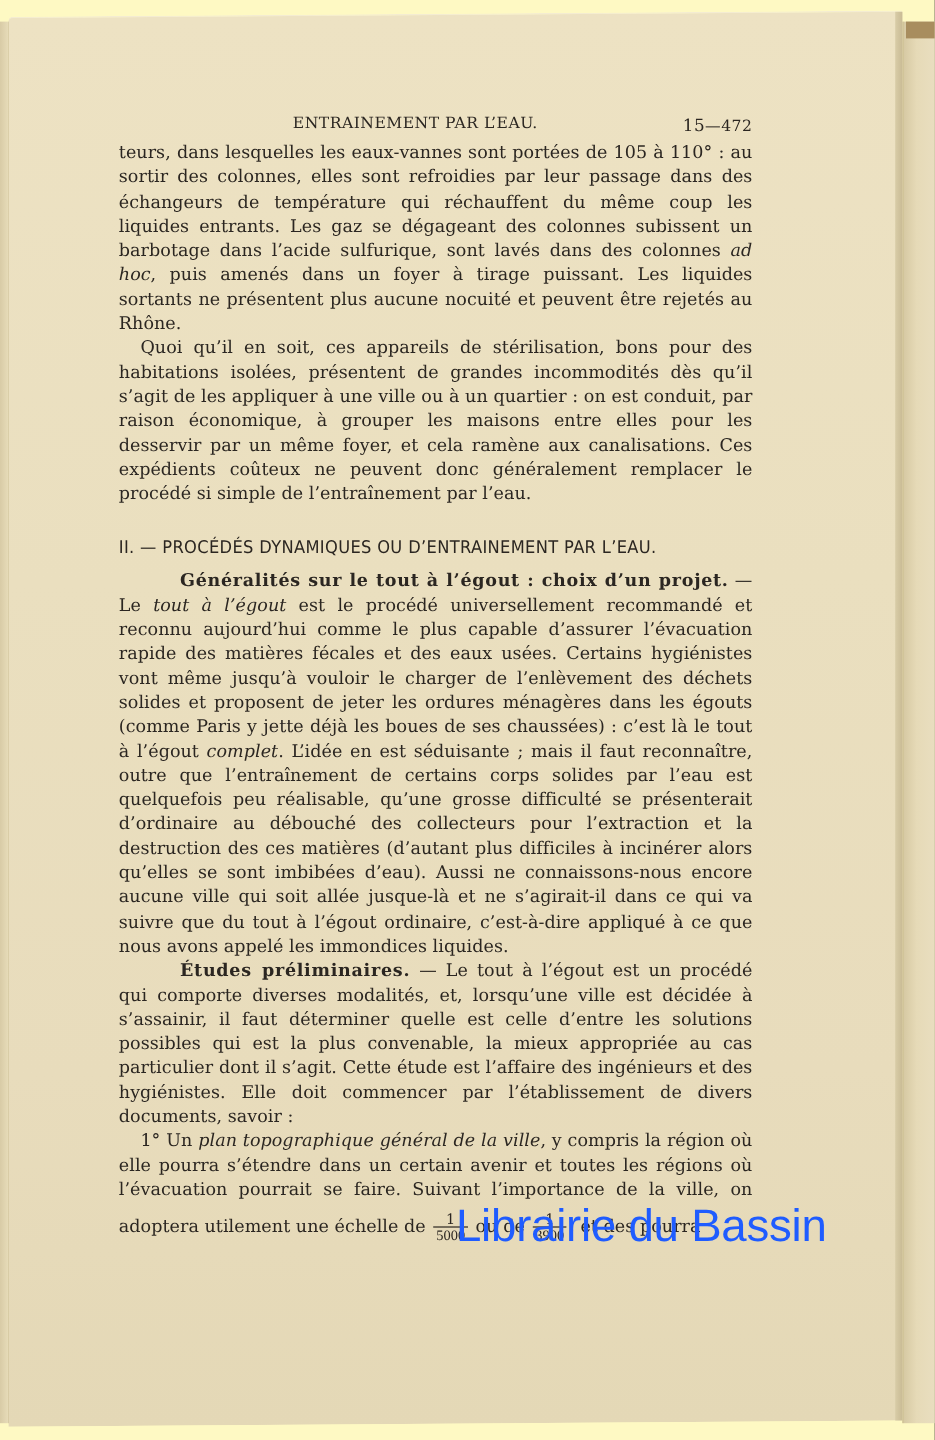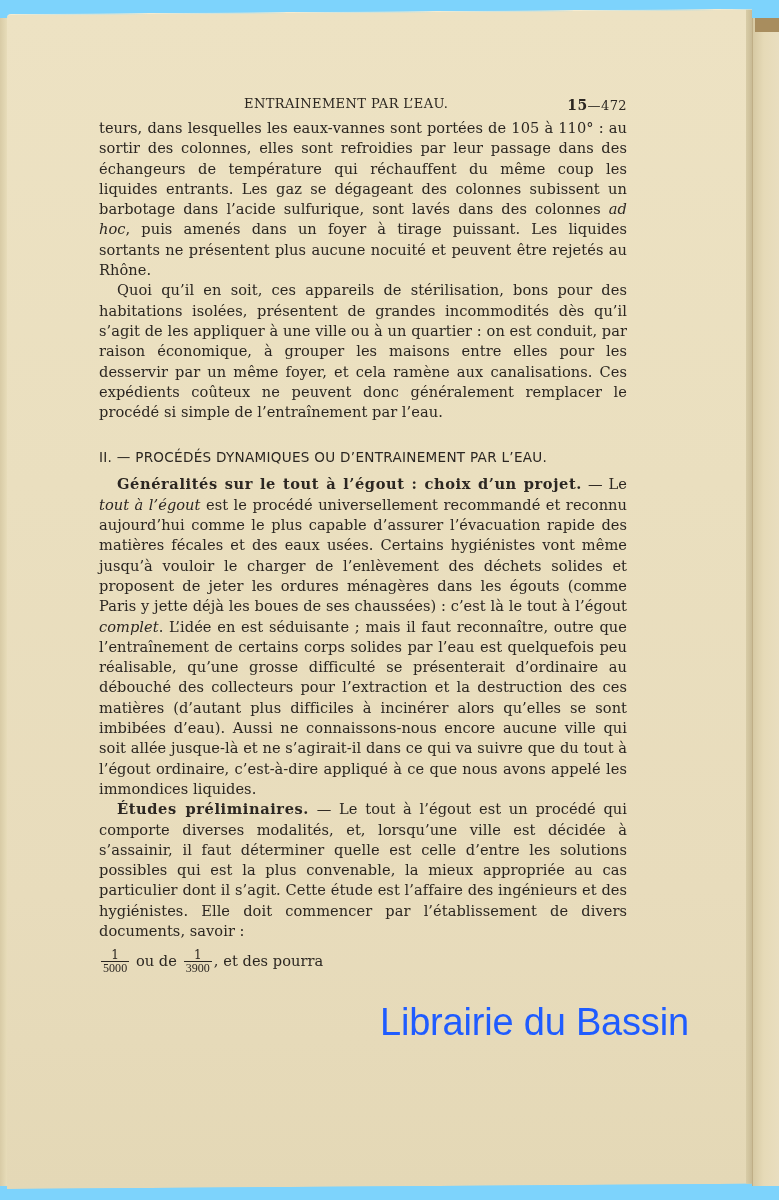--- a/index.html
+++ b/index.html
@@ -7,21 +7,21 @@
       padding: 0;
       width: 779px;
       height: 1200px;
       overflow: hidden;
       background: #3a3838;
     }
     .scan {
       position: relative;
       width: 779px;
       height: 1200px;
-      background: #7dd3fc;
+      background: #fef9c3;
       overflow: hidden;
     }
     .left-edge {
       position: absolute;
       left: 0; top: 18px;
       width: 7px; height: 1168px;
       background: linear-gradient(90deg, #d8cba6, #e7dcb9);
       border-right: 1px solid #b9a983;
     }
     .page {
@@ -72,36 +72,36 @@
     }
     .running-head .title {
       position: absolute;
       left: 145px; top: 2px;
     }
     .running-head .folio {
       position: absolute;
       right: 0; top: 3px;
       font-size: 13px;
     }
-    .running-head .folio b { font-weight: bold; font-size: 14px; }
+    .running-head .folio b { font-weight: normal; font-size: 14px; }
     p { margin: 0; }
     .indent { text-indent: 18px; }
     .section-heading {
       font-family: "DejaVu Sans", sans-serif;
       font-weight: normal;
       font-size: 14.6px;
       letter-spacing: 0.3px;
       margin: 24px 0 6px 0;
       line-height: 22px;
       text-align: left;
       transform: scaleX(0.93);
       transform-origin: left center;
       white-space: nowrap;
     }
-    .run-in { font-weight: bold; letter-spacing: 0.6px; }
+    .run-in { font-weight: bold; letter-spacing: 0.6px; margin-left: 33px; }
     em { font-style: italic; }
     .last-line { text-align-last: justify; }
     .frac {
       display: inline-block;
       vertical-align: middle;
       text-align: center;
       font-size: 12px;
       line-height: 12px;
       margin: 0 2px;
     }
@@ -140,18 +140,19 @@
     <p><span>teurs, dans lesquelles les eaux-vannes sont portées de 105 à 110° : au sortir des colonnes, elles sont refroidies par leur passage dans des échangeurs de température qui réchauffent du même coup les liquides entrants. Les gaz se dégageant des colonnes subissent un barbotage dans l’acide sulfurique, sont lavés dans des colonnes</span> <em>ad hoc</em><span>, puis amenés dans un foyer à tirage puissant. Les liquides sortants ne présentent plus aucune nocuité et peuvent être rejetés au Rhône.</span></p>
 
     <p class="indent">Quoi qu’il en soit, ces appareils de stérilisation, bons pour des habitations isolées, présentent de grandes incommodités dès qu’il s’agit de les appliquer à une ville ou à un quartier : on est conduit, par raison économique, à grouper les maisons entre elles pour les desservir par un même foyer, et cela ramène aux canalisations. Ces expédients coûteux ne peuvent donc généralement remplacer le procédé si simple de l’entraînement par l’eau.</p>
 
     <div class="section-heading">II. — PROCÉDÉS DYNAMIQUES OU D’ENTRAINEMENT PAR L’EAU.</div>
 
     <p class="indent"><span class="run-in">Généralités sur le tout à l’égout : choix d’un projet.</span><span> — Le </span><em>tout à l’égout</em><span> est le procédé universellement recommandé et reconnu aujourd’hui comme le plus capable d’assurer l’évacuation rapide des matières fécales et des eaux usées. Certains hygiénistes vont même jusqu’à vouloir le charger de l’enlèvement des déchets solides et proposent de jeter les ordures ménagères dans les égouts (comme Paris y jette déjà les boues de ses chaussées) : c’est là le tout à l’égout </span><em>complet</em><span>. L’idée en est séduisante ; mais il faut reconnaître, outre que l’entraînement de certains corps solides par l’eau est quelquefois peu réalisable, qu’une grosse difficulté se présenterait d’ordinaire au débouché des collecteurs pour l’extraction et la destruction des ces matières (d’autant plus difficiles à incinérer alors qu’elles se sont imbibées d’eau). Aussi ne connaissons-nous encore aucune ville qui soit allée jusque-là et ne s’agirait-il dans ce qui va suivre que du tout à l’égout ordinaire, c’est-à-dire appliqué à ce que nous avons appelé les immondices liquides.</span></p>
 
     <p class="indent"><span class="run-in">Études préliminaires.</span><span> — Le tout à l’égout est un procédé qui comporte diverses modalités, et, lorsqu’une ville est décidée à s’assainir, il faut déterminer quelle est celle d’entre les solutions possibles qui est la plus convenable, la mieux appropriée au cas particulier dont il s’agit. Cette étude est l’affaire des ingénieurs et des hygiénistes. Elle doit commencer par l’établissement de divers documents, savoir :</span></p>
 
+    <p class="indent last-line"><span>1° Un </span><em>plan topographique général de la ville</em><span>, y compris la région où elle pourra s’étendre dans un certain avenir et toutes les régions où l’évacuation pourrait se faire. Suivant l’importance de la ville, on</span></p>
 
-    <p class="scale-line"><span class="frac"><span class="num">1</span><span class="den">5000</span></span><span> ou de </span><span class="frac"><span class="num">1</span><span class="den">3900</span></span><span>, et des pourra</span></p>
+    <p class="scale-line"><span>adoptera utilement une échelle de </span><span class="frac"><span class="num">1</span><span class="den">5000</span></span><span> ou de </span><span class="frac"><span class="num">1</span><span class="den">3900</span></span><span>, et des pourra</span></p>
   </div>
 
   <div class="watermark">Librairie du Bassin</div>
 </div>
 
 </body></html>

